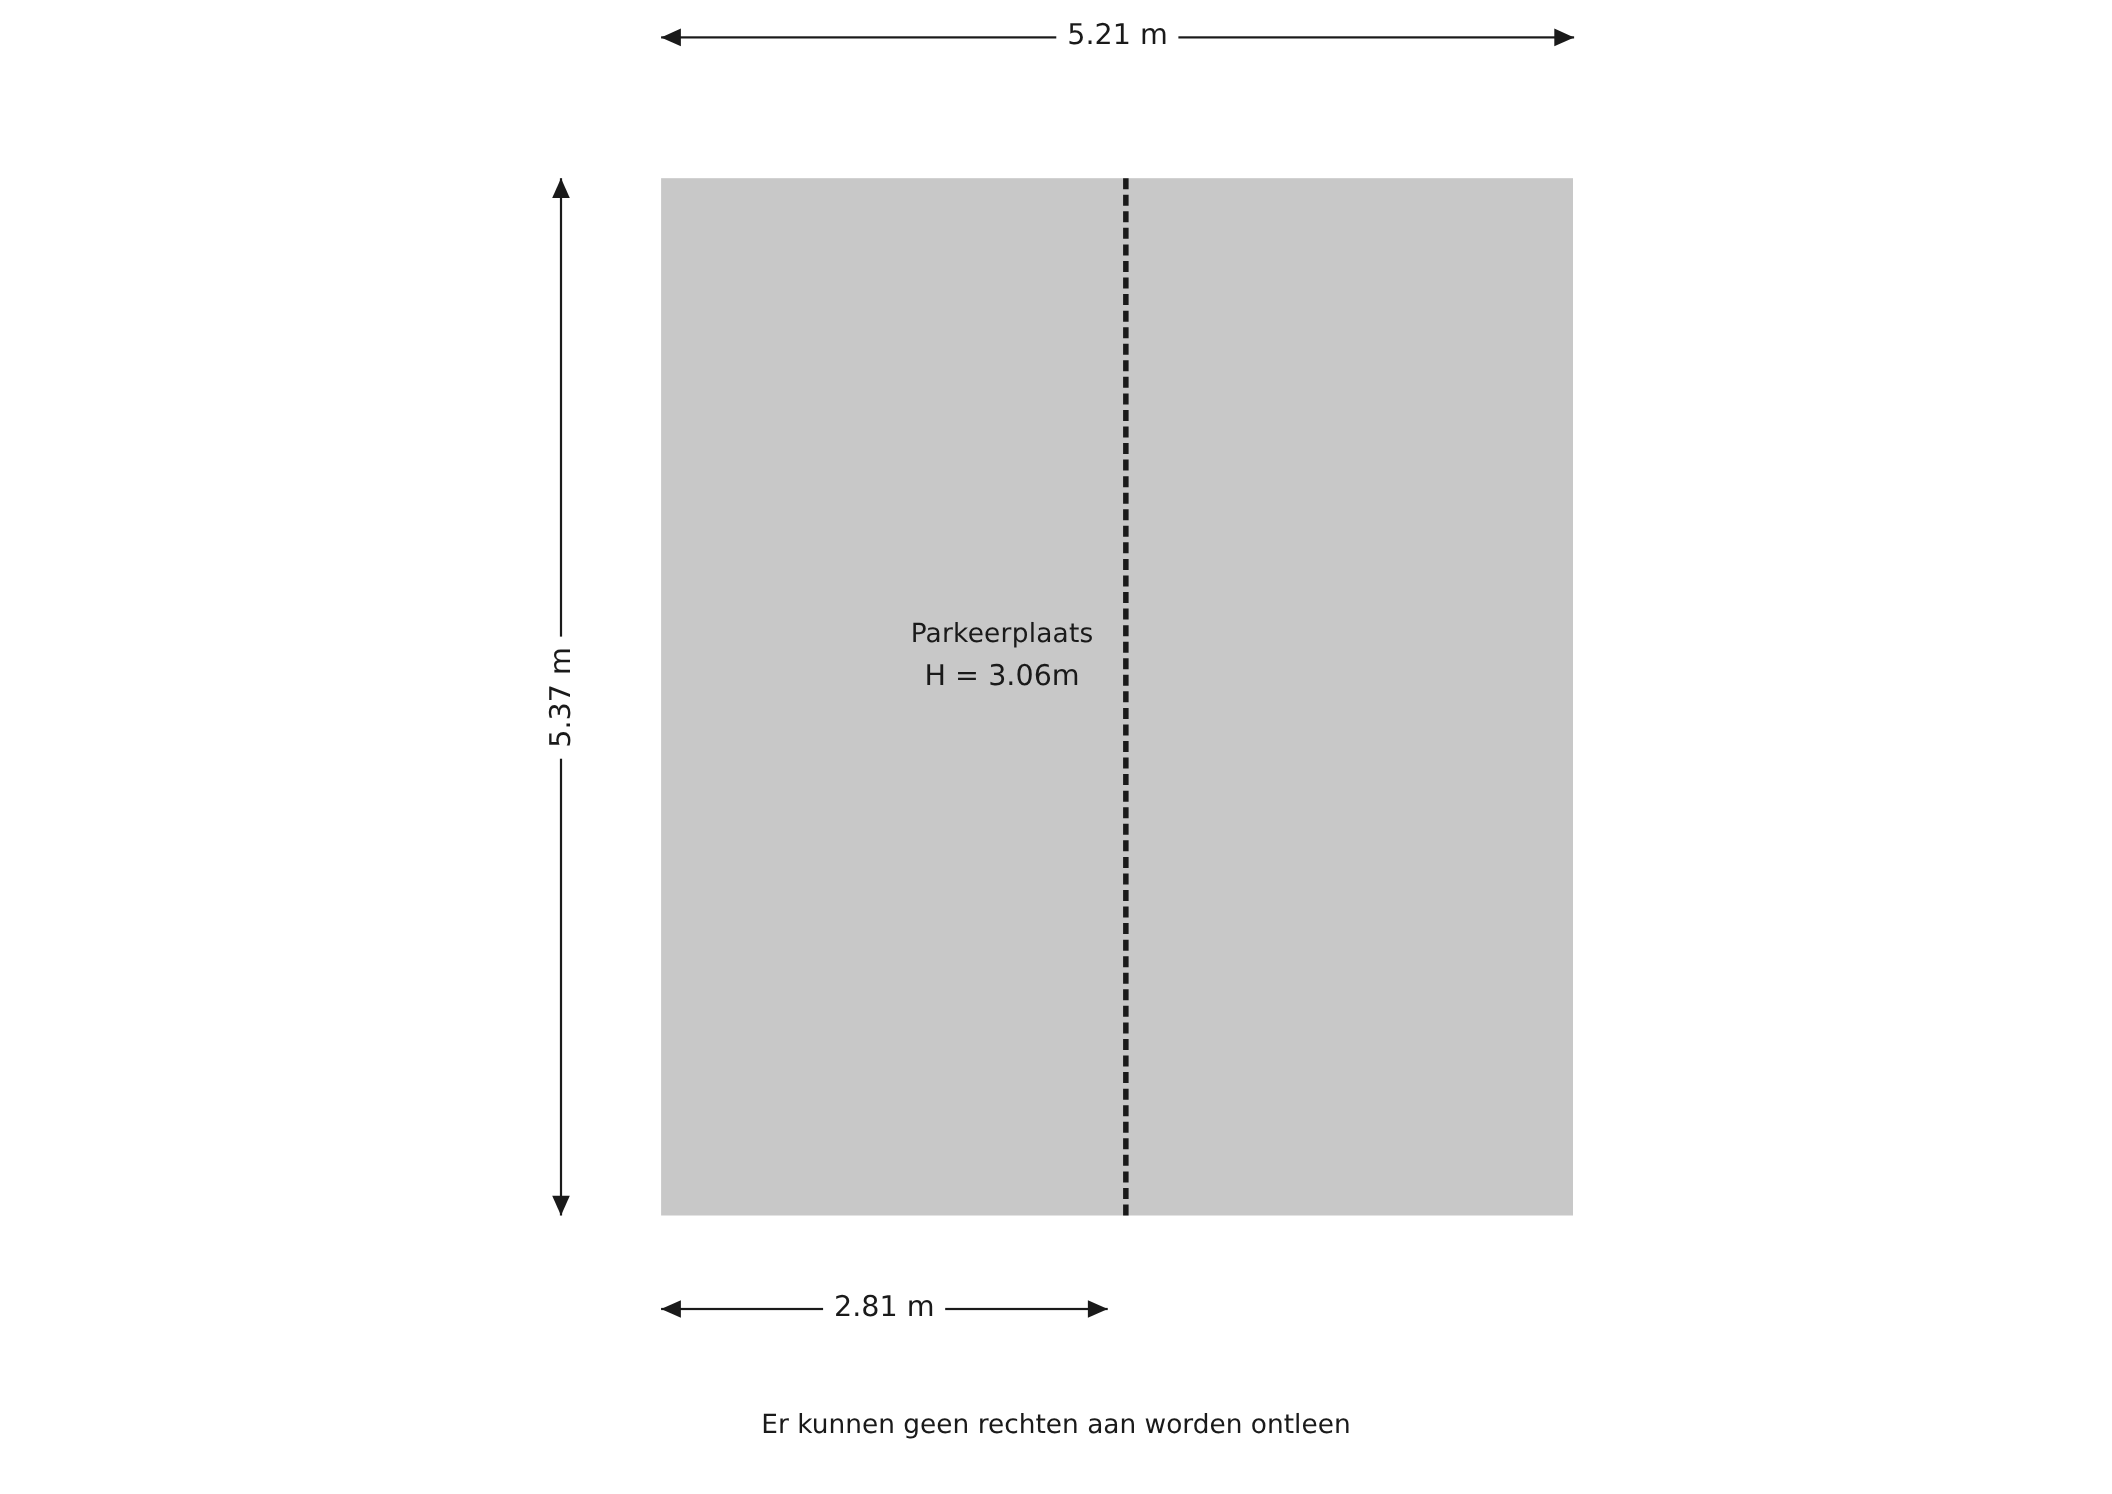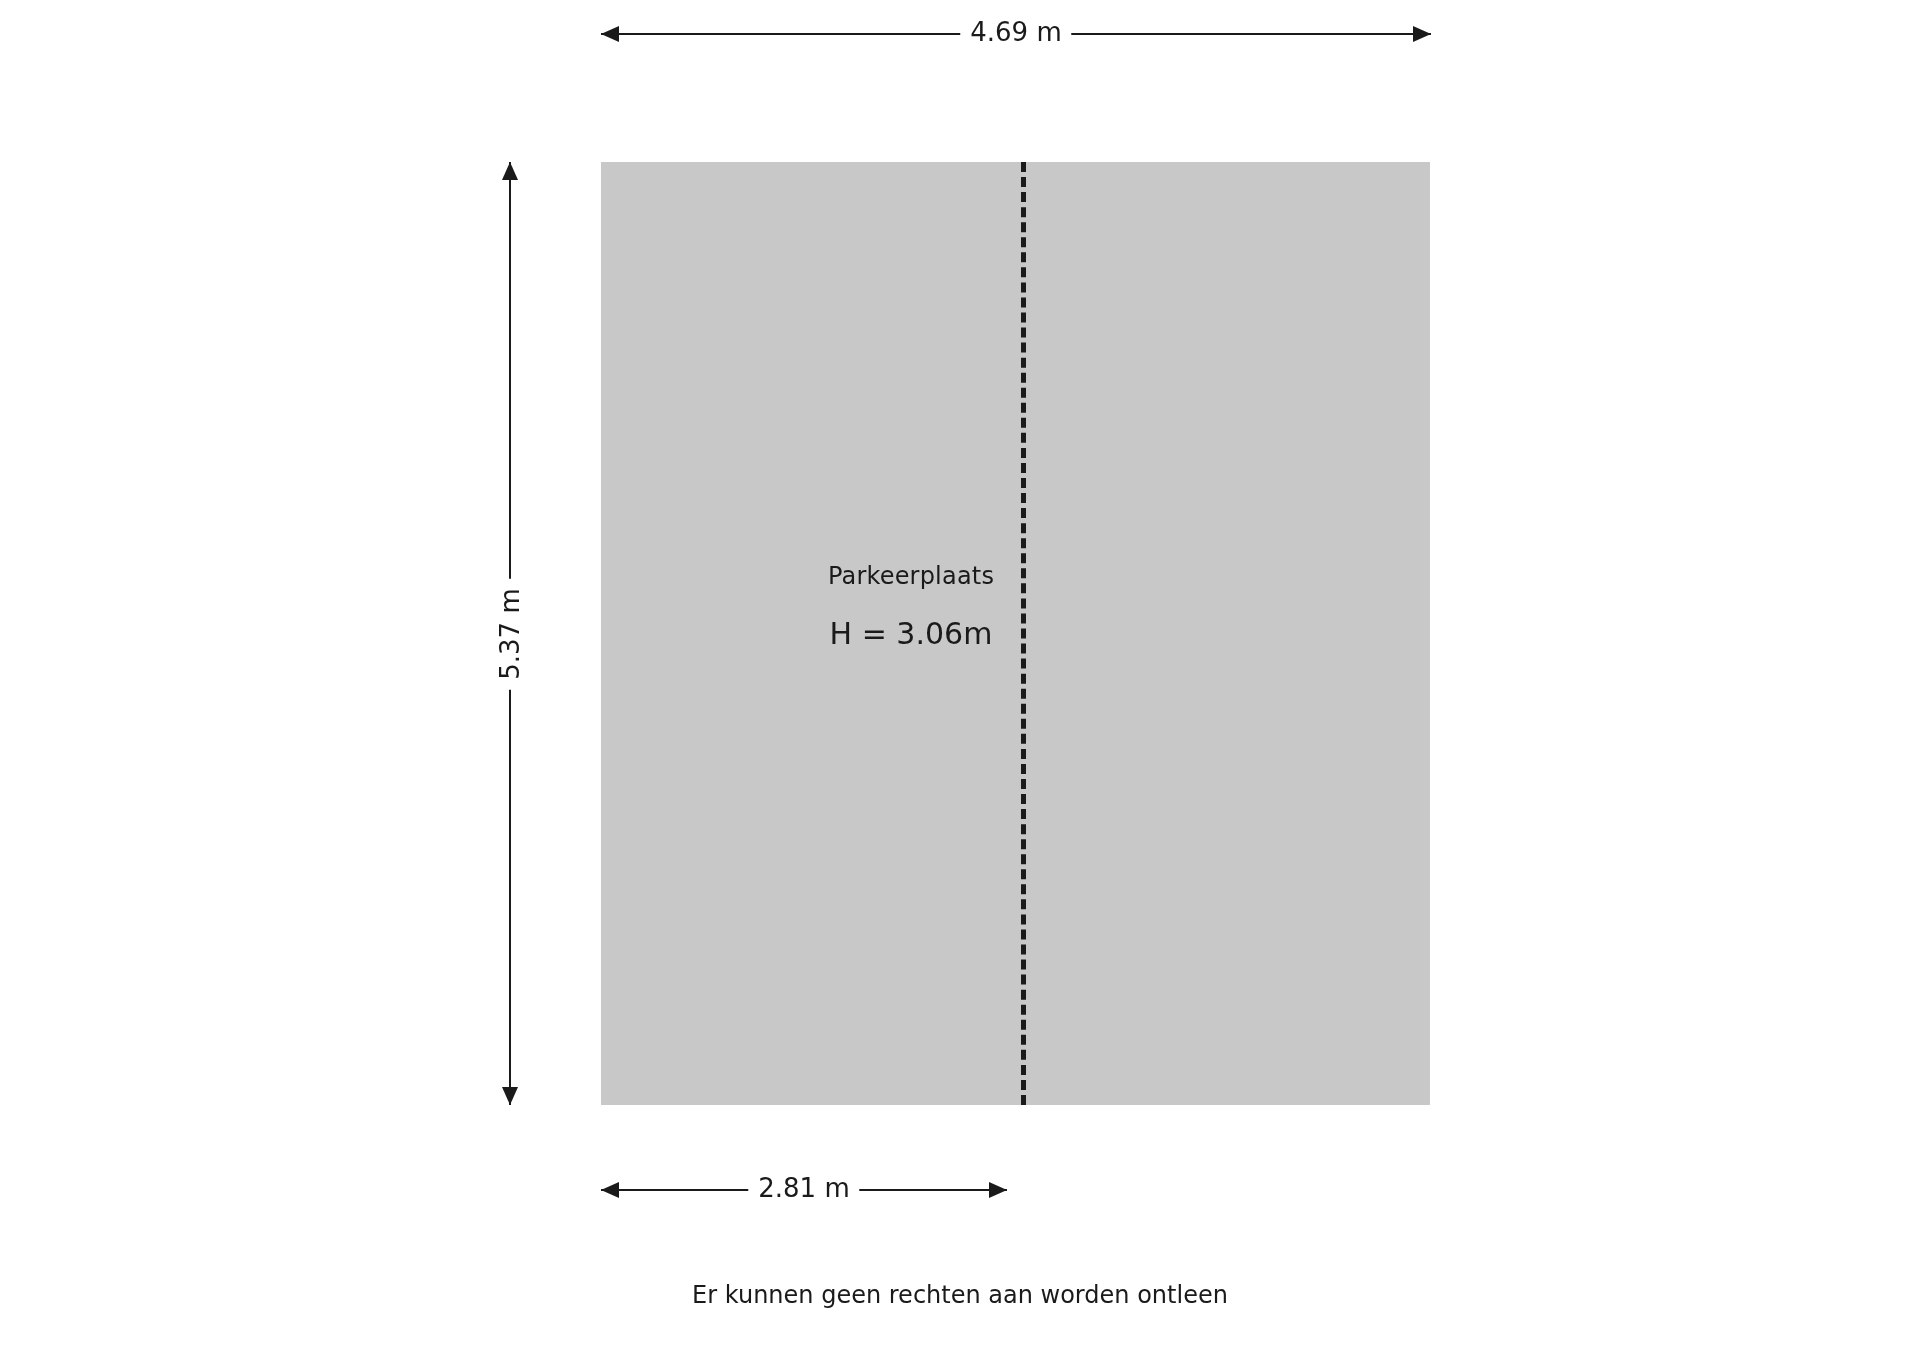--- a/index.html
+++ b/index.html
@@ -45,23 +45,23 @@
     width: 420px;
     text-align: center;
     line-height: 1.35;
   }
   .room-label .name {
     font-size: 24px;
     letter-spacing: 0.2px;
     display: block;
   }
   .room-label .height {
-    font-size: 30px;
+    font-size: 26px;
     display: block;
-    margin-top: 22px;
+    margin-top: 6px;
   }
 
   
   .dim {
     position: absolute;
   }
   .dim-label {
     position: absolute;
     font-size: 26px;
     background: #ffffff;
@@ -182,21 +182,21 @@
 </style>
 </head>
 <body>
 
 <div id="page">
 
   <div class="dim dim-top">
     <div class="line"></div>
     <div class="arrow arrow-left"></div>
     <div class="arrow arrow-right"></div>
-    <div class="dim-label label">4.69 m</div>
+    <div class="dim-label label">5.21 m</div>
   </div>
 
   <div class="dim dim-left">
     <div class="line"></div>
     <div class="arrow arrow-up"></div>
     <div class="arrow arrow-down"></div>
     <div class="dim-label label">5.37 m</div>
   </div>
 
   <div class="room-shape"></div>

